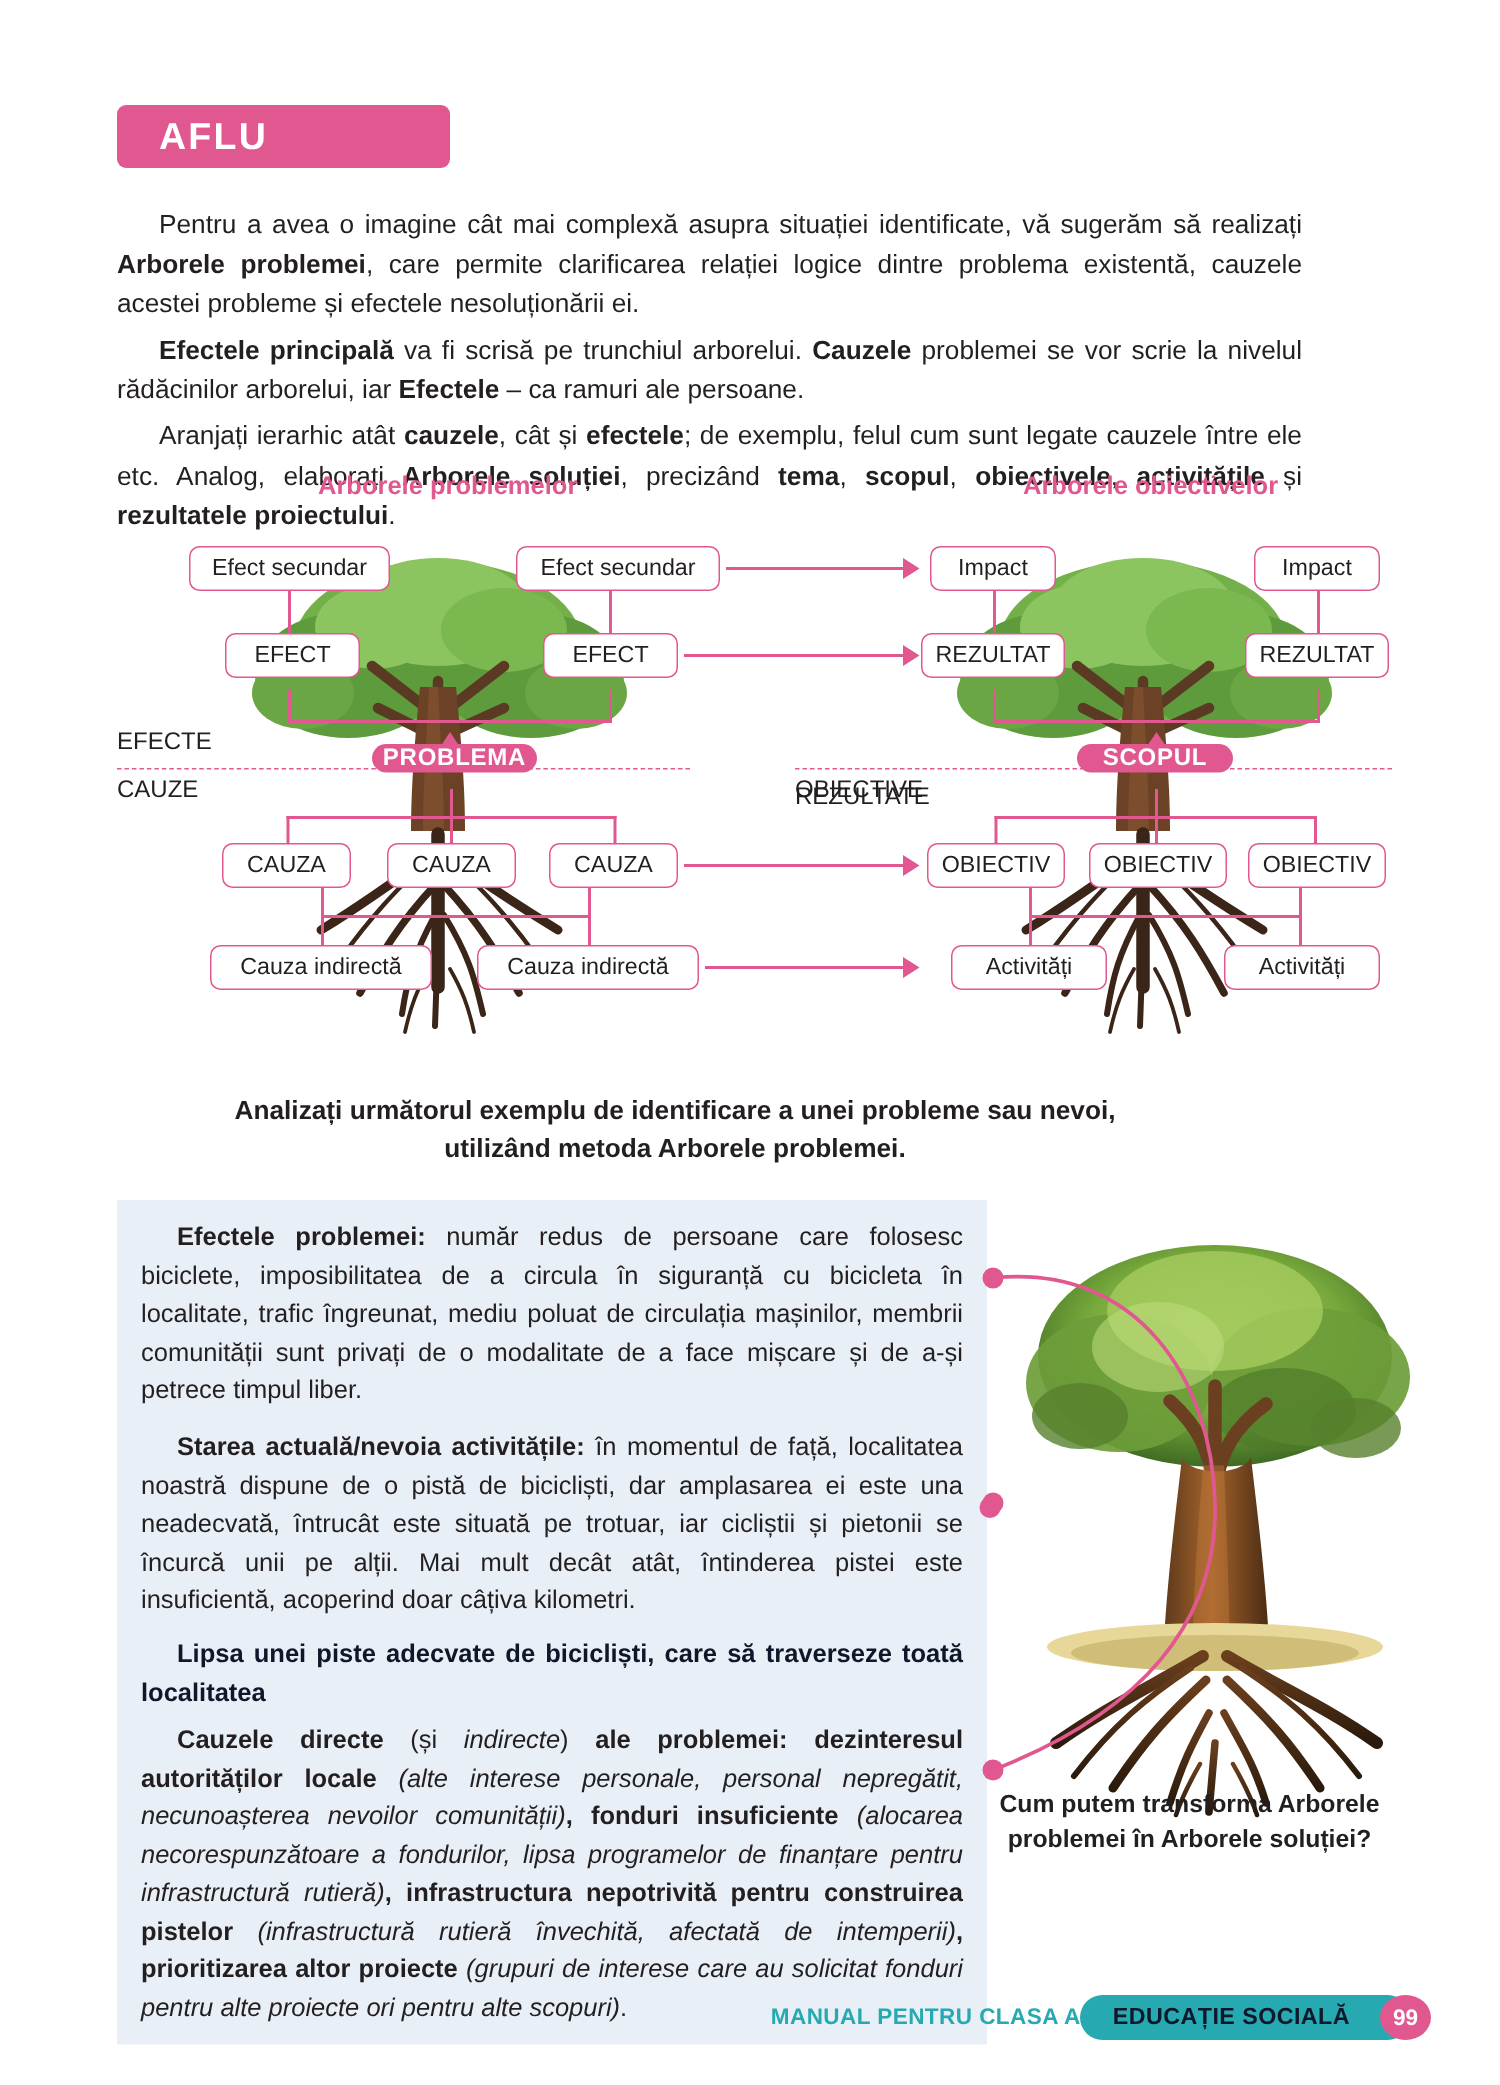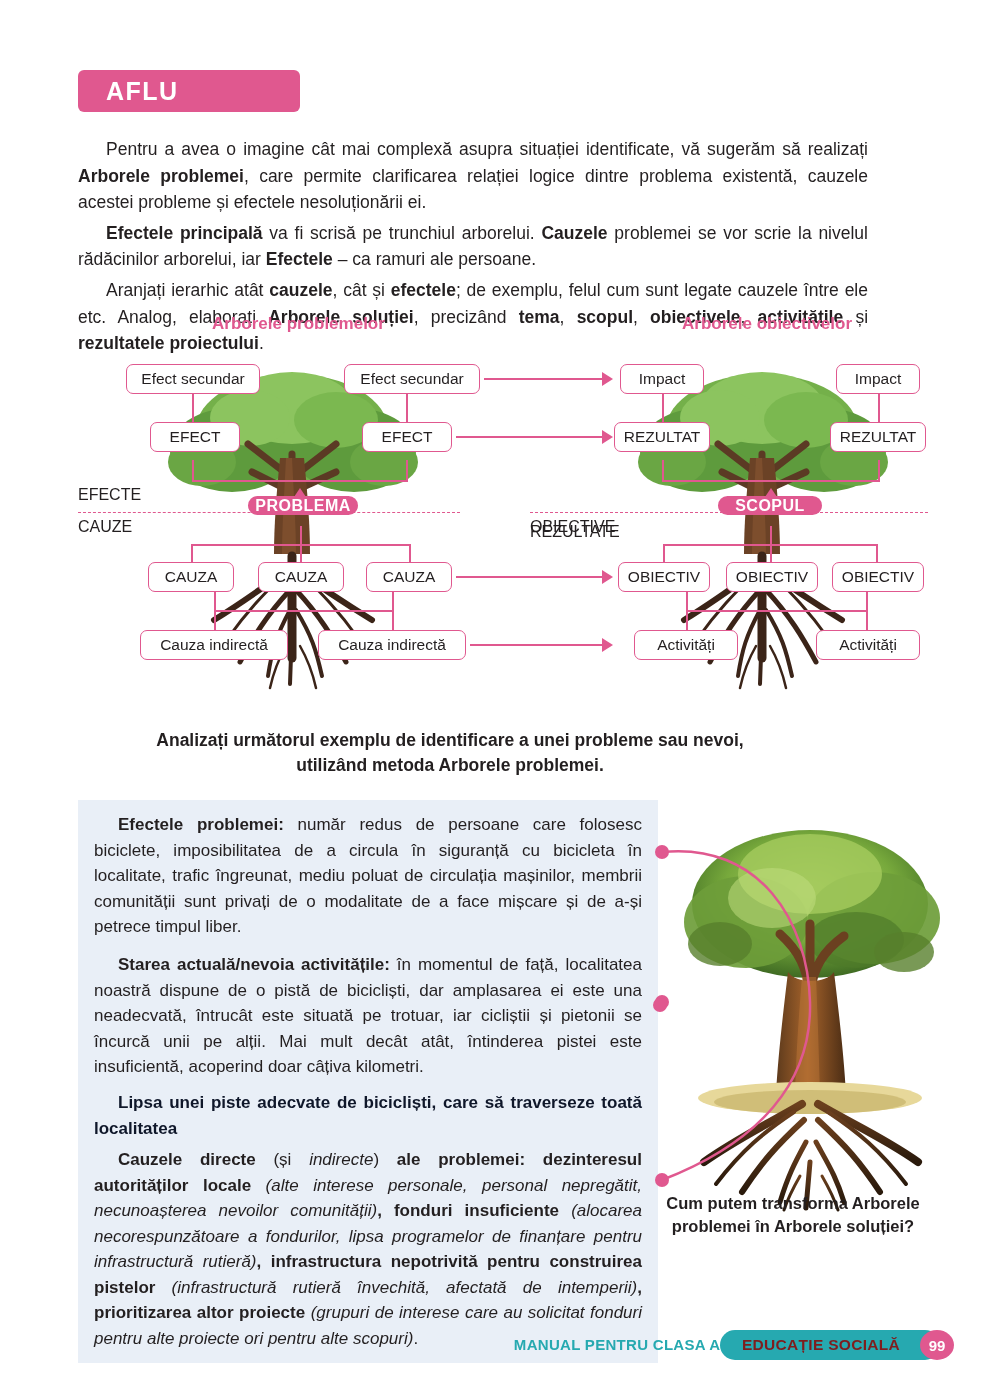--- a/index.html
+++ b/index.html
@@ -111,21 +111,21 @@
   .curve { position:absolute; left:640px; top:812px; width:320px; height:400px; }
 
   
   .footer { position:absolute; left:0; top:1330px; width:1000px; height:40px; }
   .footer-text {
     position:absolute; right:240px; top:6px;
     color:#26a9b0; font-size:15px; font-weight:bold; letter-spacing:.3px;
   }
   .footer-badge {
     position:absolute; right:60px; top:0px; height:30px;
-    background:#26a9b0; color:#7f1d1d; border-radius:15px;
+    background:#26a9b0; color:#0f172a; border-radius:15px;
     display:flex; align-items:center; padding:0 40px 0 22px;
     font-size:15.5px; font-weight:bold; letter-spacing:.3px;
   }
   .footer-page {
     position:absolute; right:46px; top:0px; width:34px; height:30px;
     background:#e0588f; border-radius:50%;
     display:flex; align-items:center; justify-content:center;
     color:#fff; font-size:15px; font-weight:bold;
   }
   i { font-style:italic; }

